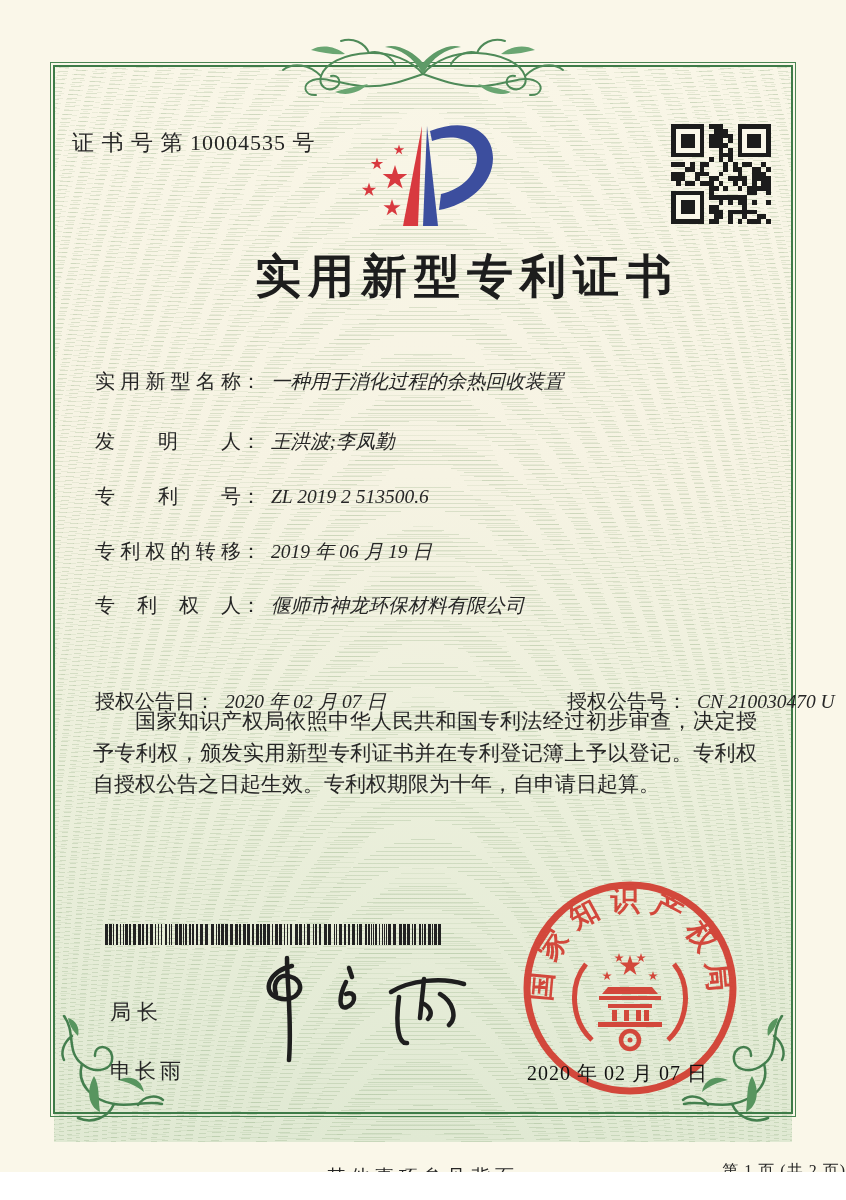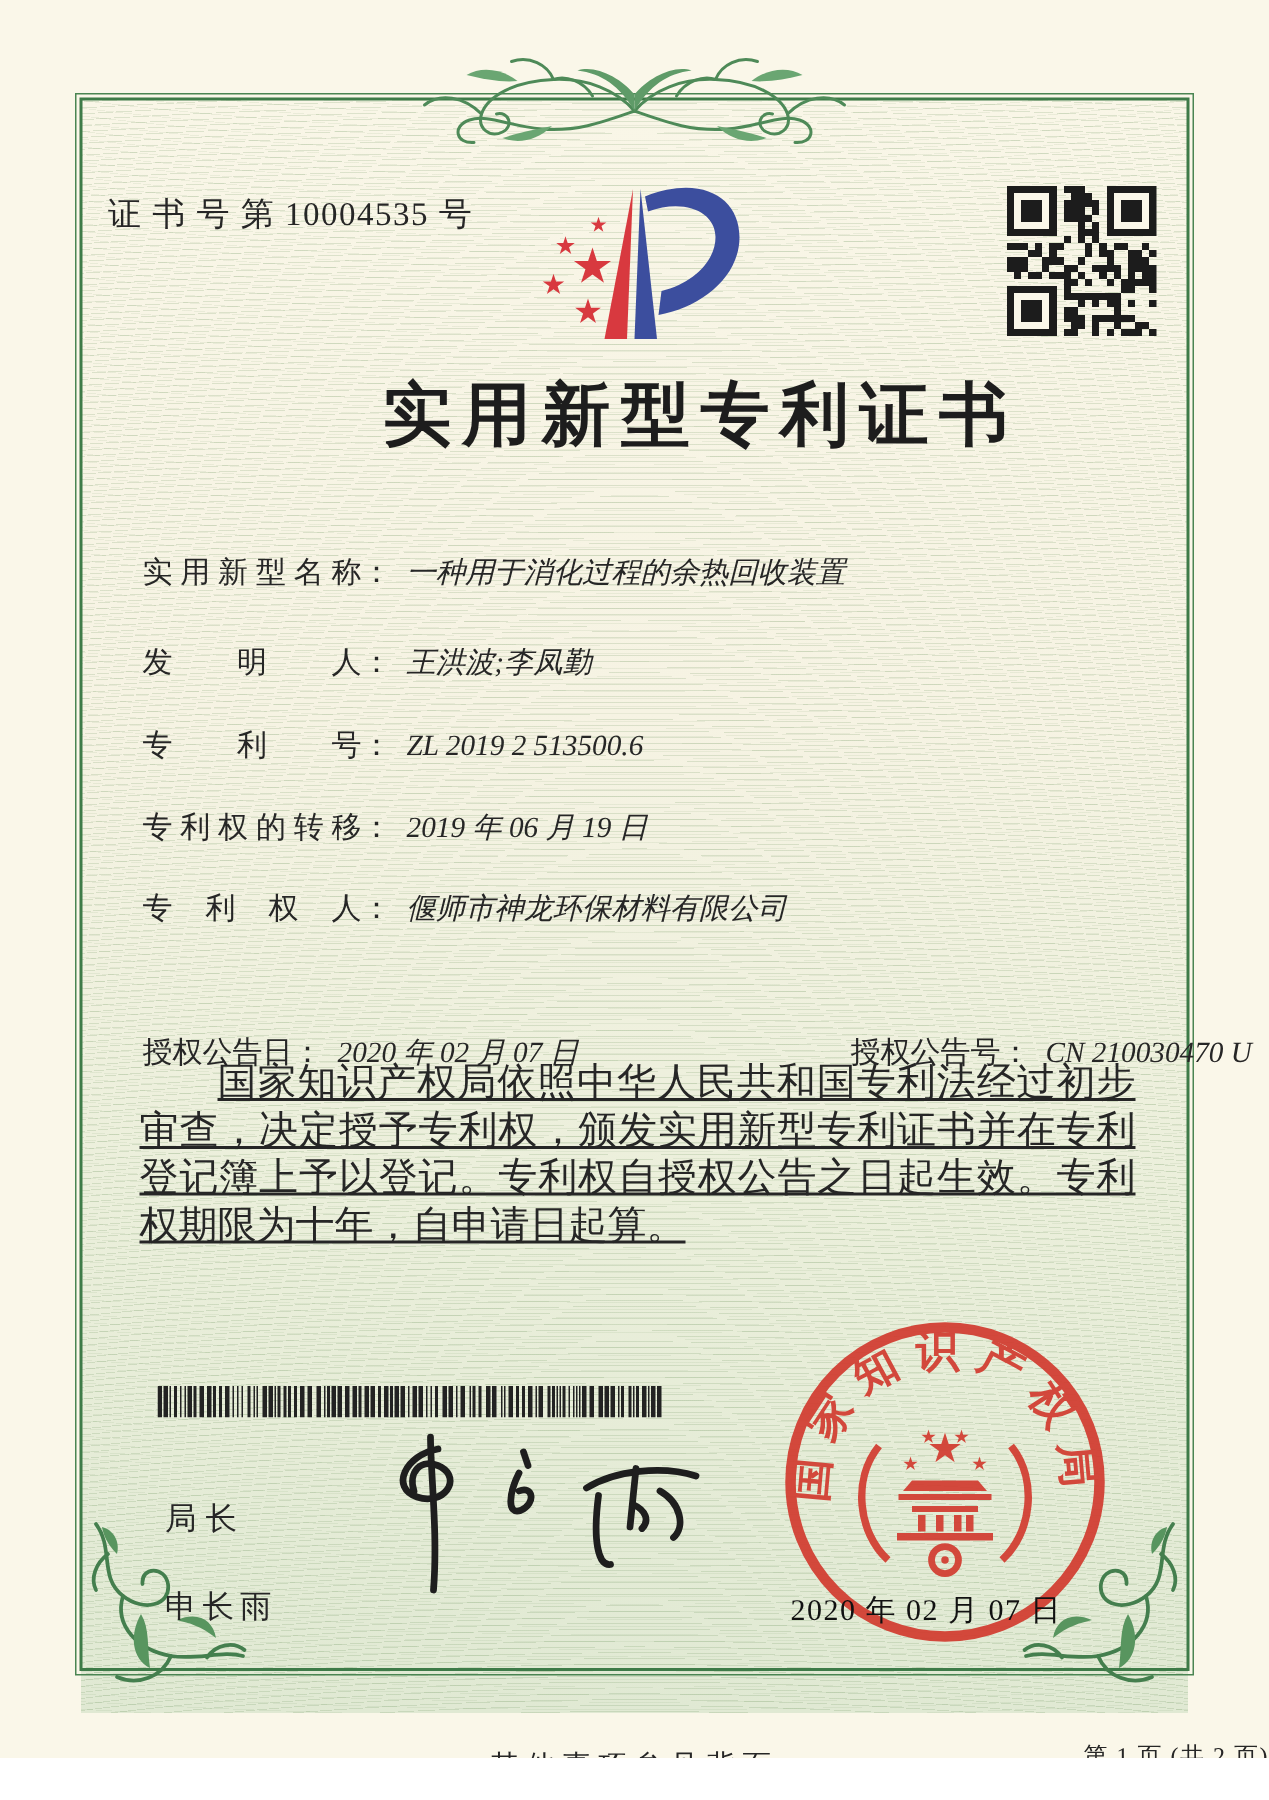--- a/index.html
+++ b/index.html
@@ -25,21 +25,21 @@
   .cert-no{left:72px; top:128px; font-size:22px; letter-spacing:1px;}
   .title{left:0; top:246px; width:100%; text-align:center; font-size:46px; font-weight:bold; letter-spacing:7px; color:#1d1d1d;padding-left:44px;}
 
   .row{position:absolute; left:95px; font-size:20px; white-space:nowrap;}
   .lab{display:inline-block; width:146px; text-align:justify; text-align-last:justify; text-justify:inter-character; vertical-align:bottom;}
   .lab2{display:inline-block;}
   .colon{display:inline-block;}
   .val{margin-left:10px; font-size:19.5px;font-style:italic;}
   .grant-right{position:absolute; left:472px; top:0;}
 
-  .body-text{left:93px; top:706px; width:664px; font-size:26px; line-height:31.5px; text-align:justify;text-decoration:underline;}
+  .body-text{left:93px; top:706px; width:664px; font-size:21px; line-height:31.5px; text-align:justify;}
   .body-text p{margin:0; text-indent:2em;}
 
   .sig-role{left:110px; top:998px; font-size:21px; letter-spacing:6px;}
   .sig-name{left:110px; top:1036px; font-size:21px; letter-spacing:4px;margin-top:21px;}
 
   .seal-date{left:527px; top:1060px; font-size:20px; letter-spacing:1px; color:#111;}
   .page-no{left:0; top:1161px; width:100%; text-align:right; font-size:16px; letter-spacing:1px;}
   .back-note{left:0; top:1164px; width:100%; text-align:center; font-size:19px; letter-spacing:5px;}
 
   svg{display:block;}

